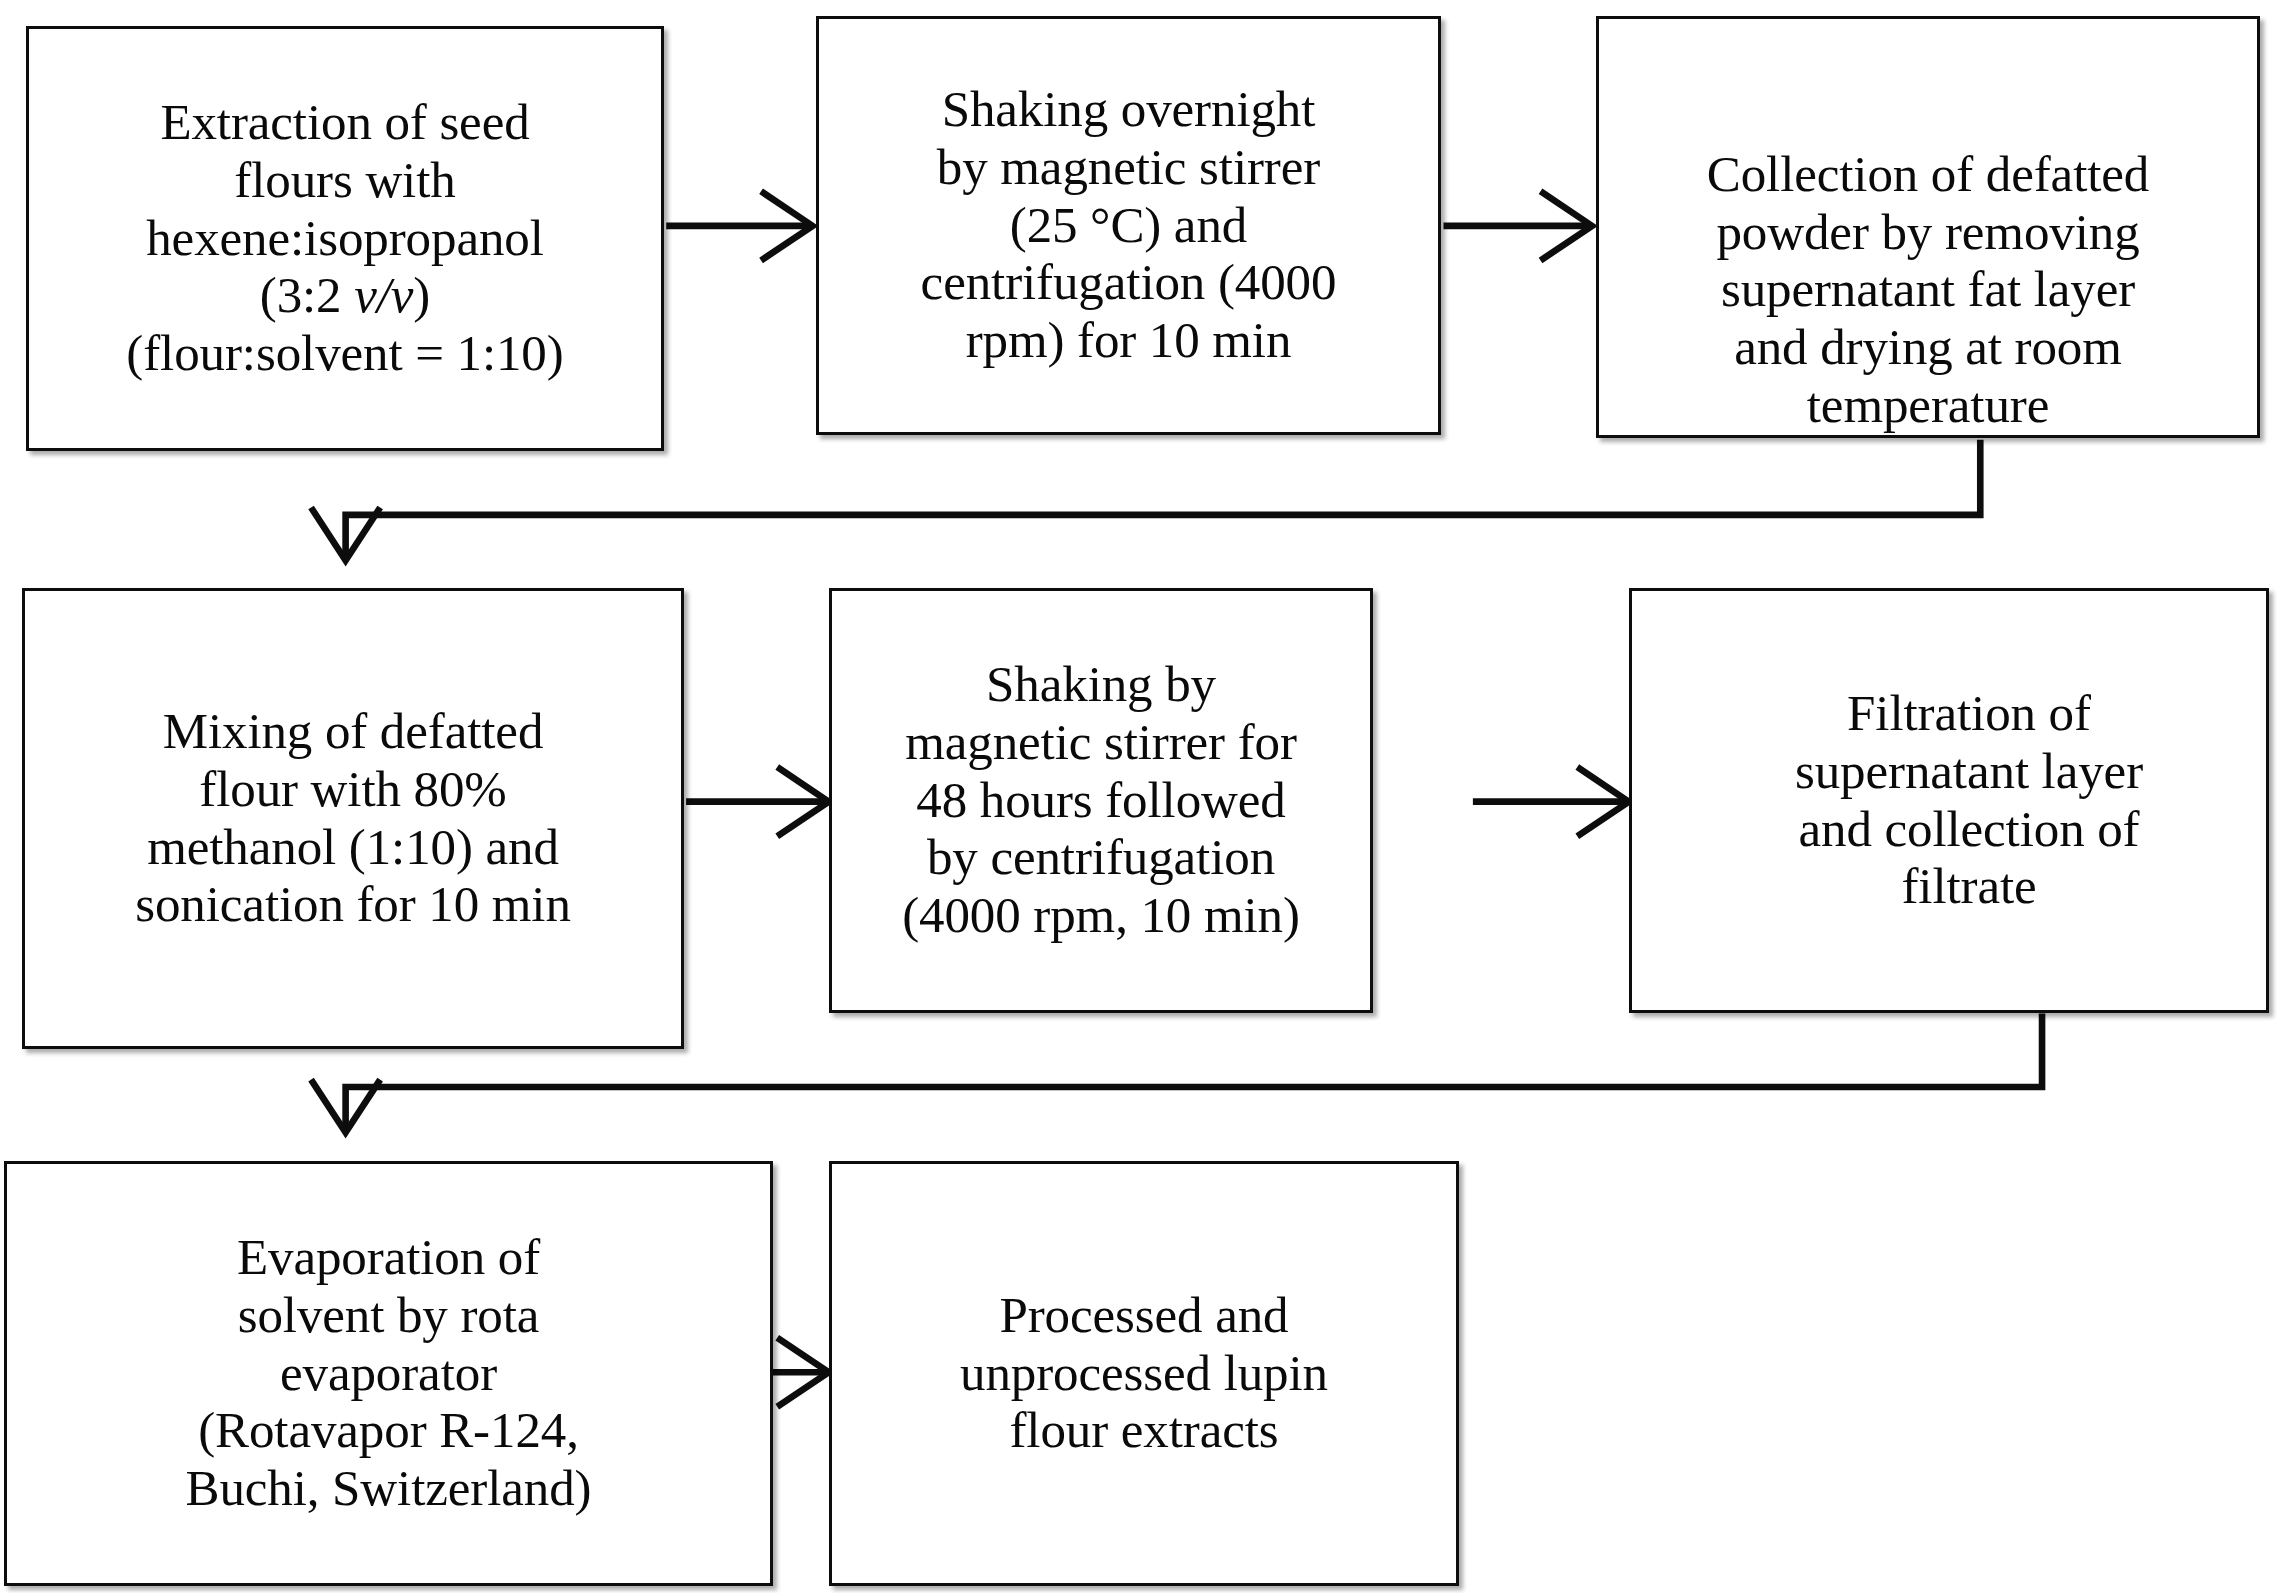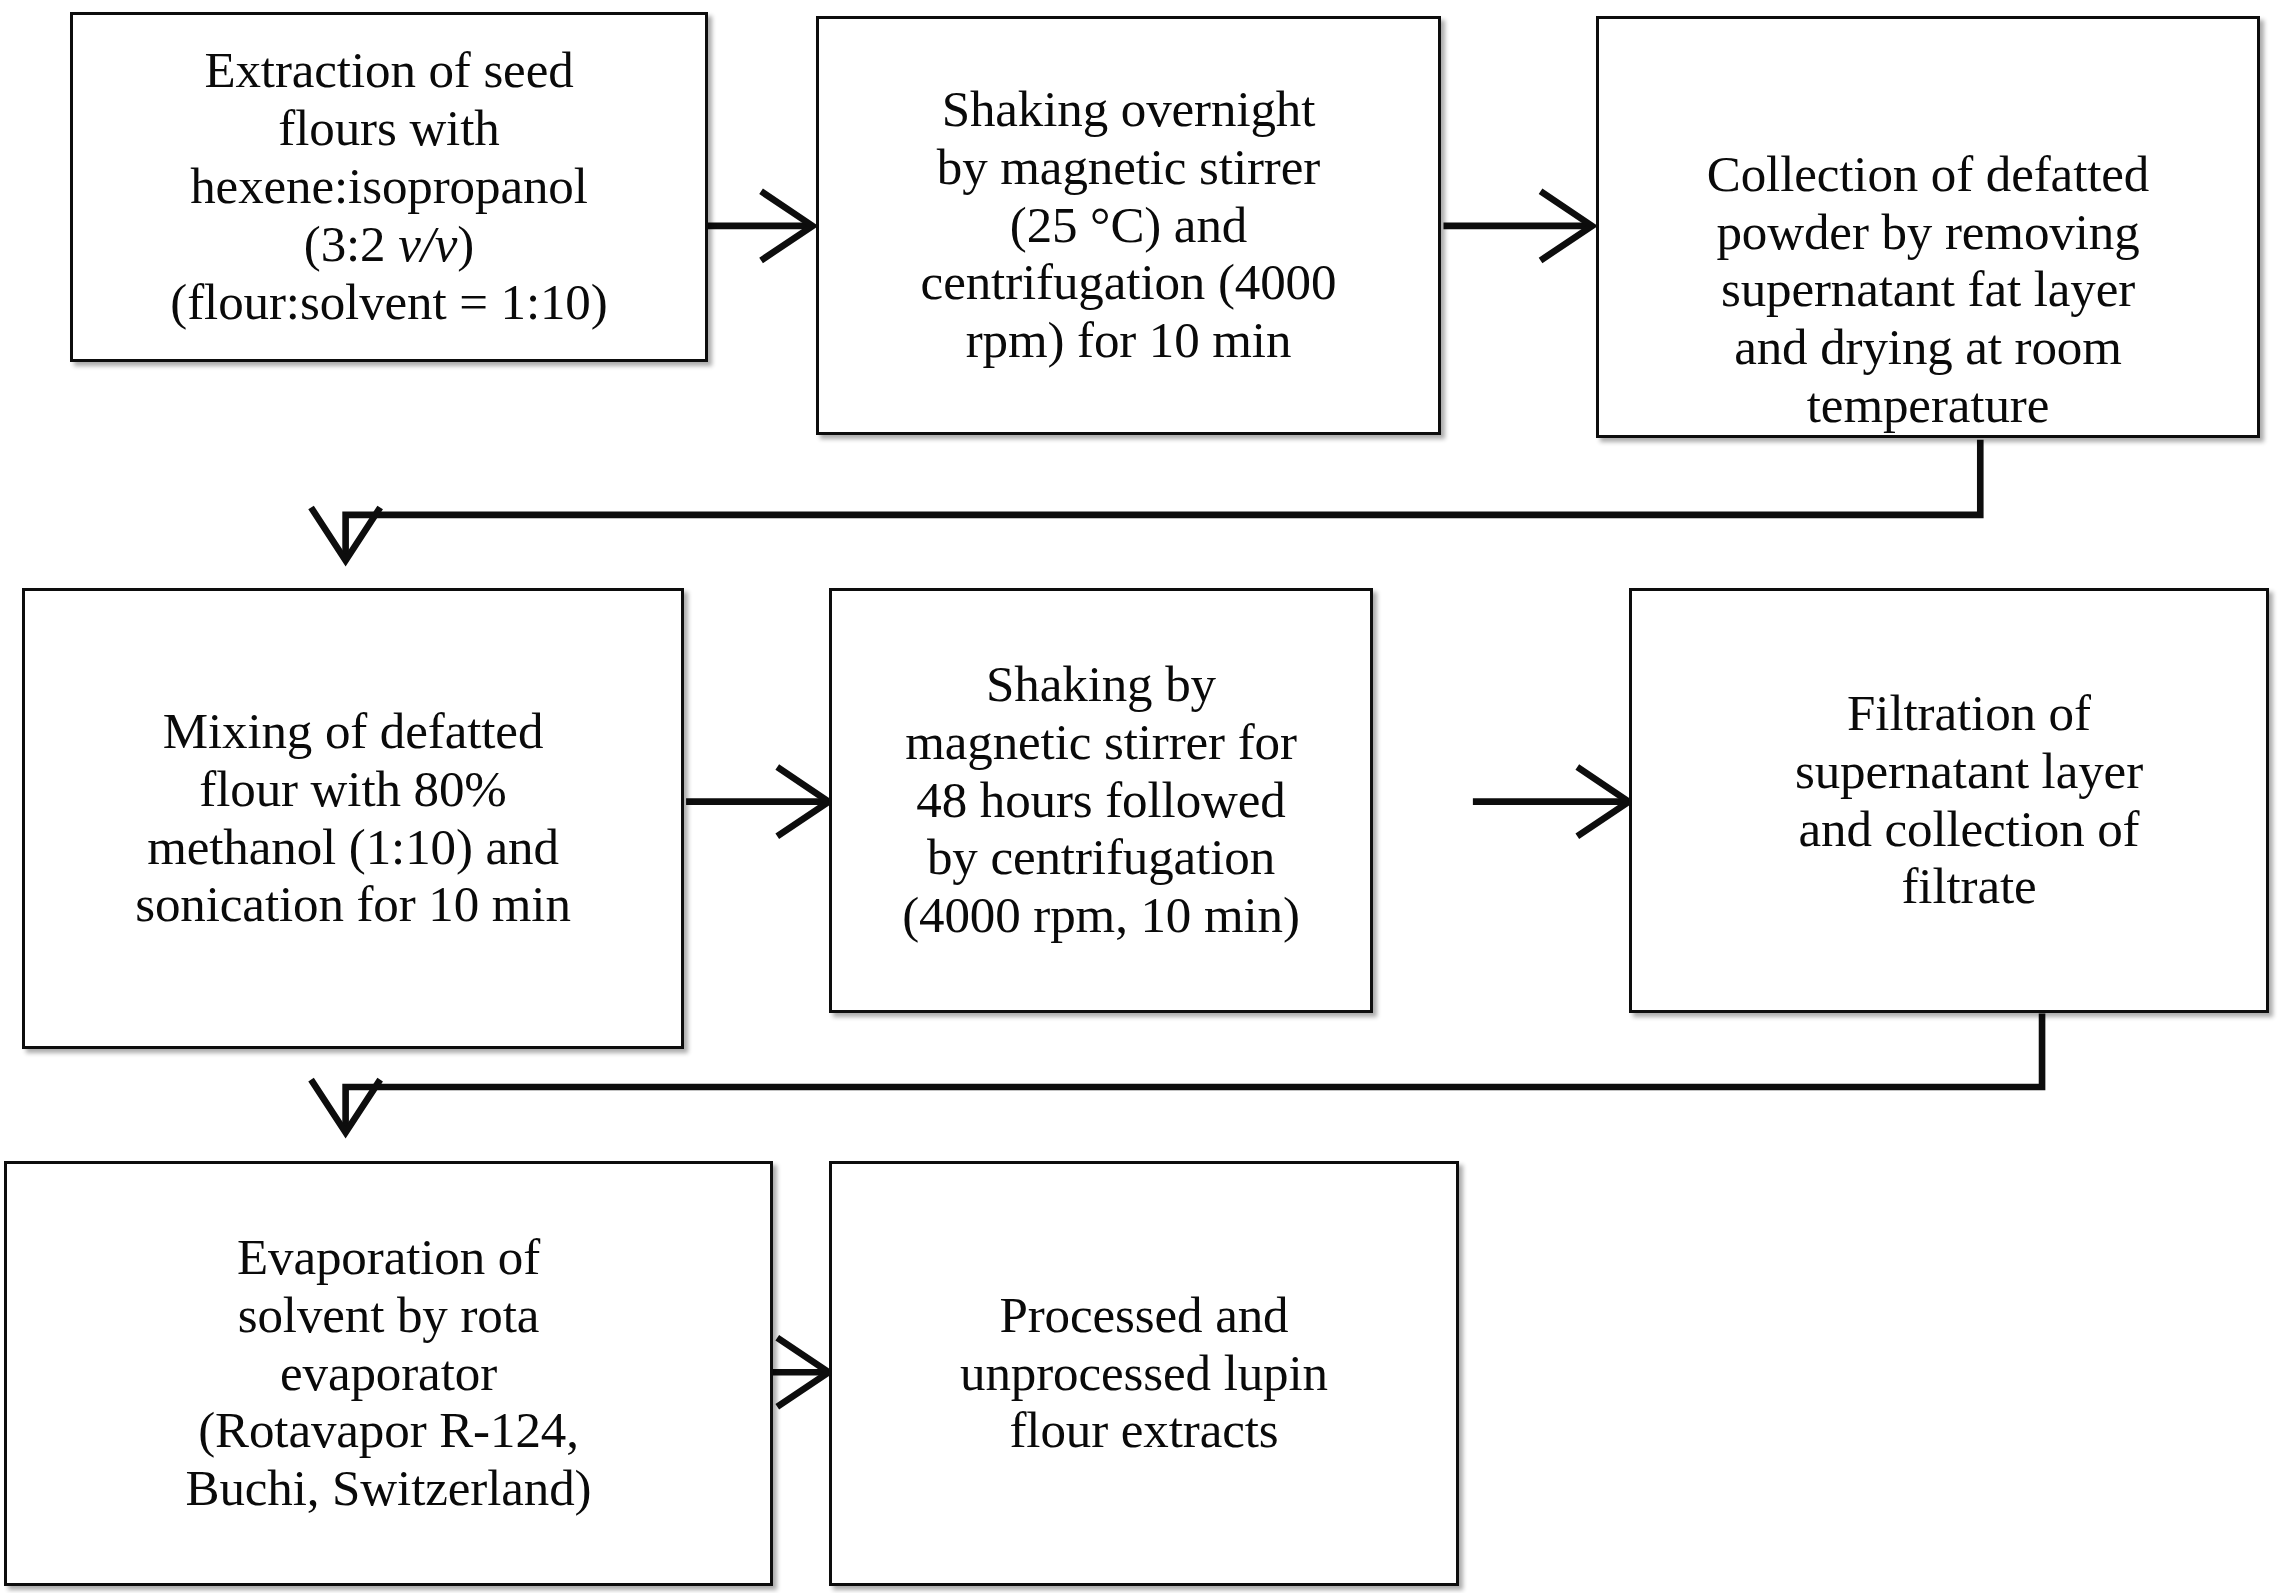--- a/index.html
+++ b/index.html
@@ -97,21 +97,21 @@
       <path class="conn-head" d="M 423 1468 L 470 1540 L 517 1468"></path>
     </g>
 
     <g>
       <path class="conn-line" d="M 933 1866 L 1122 1866"></path>
       <path class="conn-head" d="M 1057 1819 L 1127 1866 L 1057 1913"></path>
     </g>
 
   </svg>
 
-  <div class="flow-box" style="left:26px; top:12px; width:638px; height:350px;margin-left:44px;">
+  <div class="flow-box" style="left:26px; top:26px; width:638px; height:425px;">
     <span class="box-text">Extraction of seed<br>flours with<br>hexene:isopropanol<br>(3:2 <i>v/v</i>)<br>(flour:solvent = 1:10)</span>
   </div>
 
   <div class="flow-box" style="left:816px; top:16px; width:625px; height:419px;">
     <span class="box-text">Shaking overnight<br>by magnetic stirrer<br>(25 °C) and<br>centrifugation (4000<br>rpm) for 10 min</span>
   </div>
 
   <div class="flow-box" style="left:1596px; top:16px; width:664px; height:422px;align-items:flex-end;">
     <span class="box-text">Collection of defatted<br>powder by removing<br>supernatant fat layer<br>and drying at room<br>temperature</span>
   </div>

